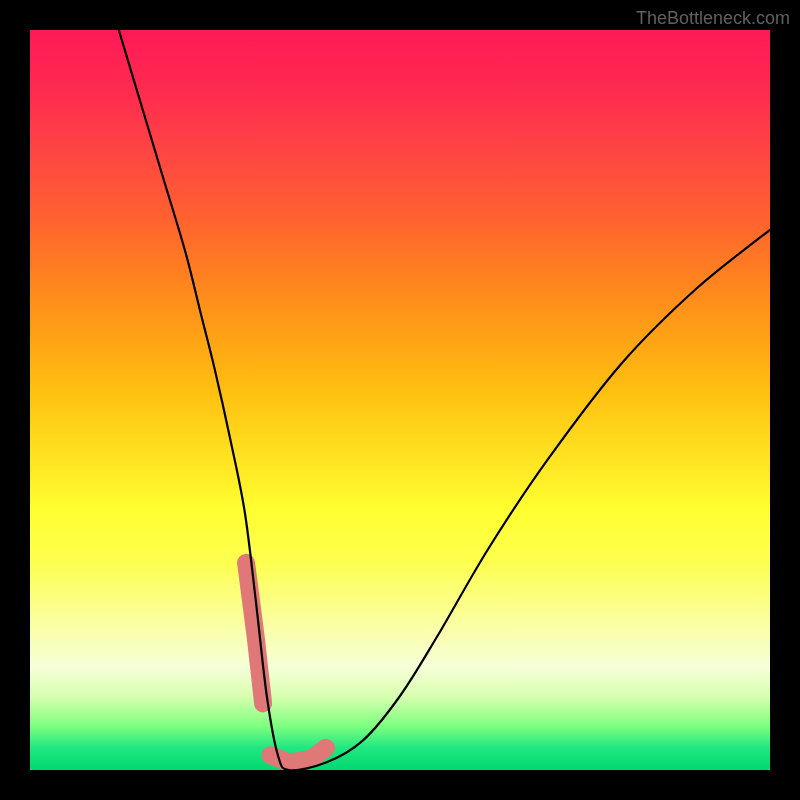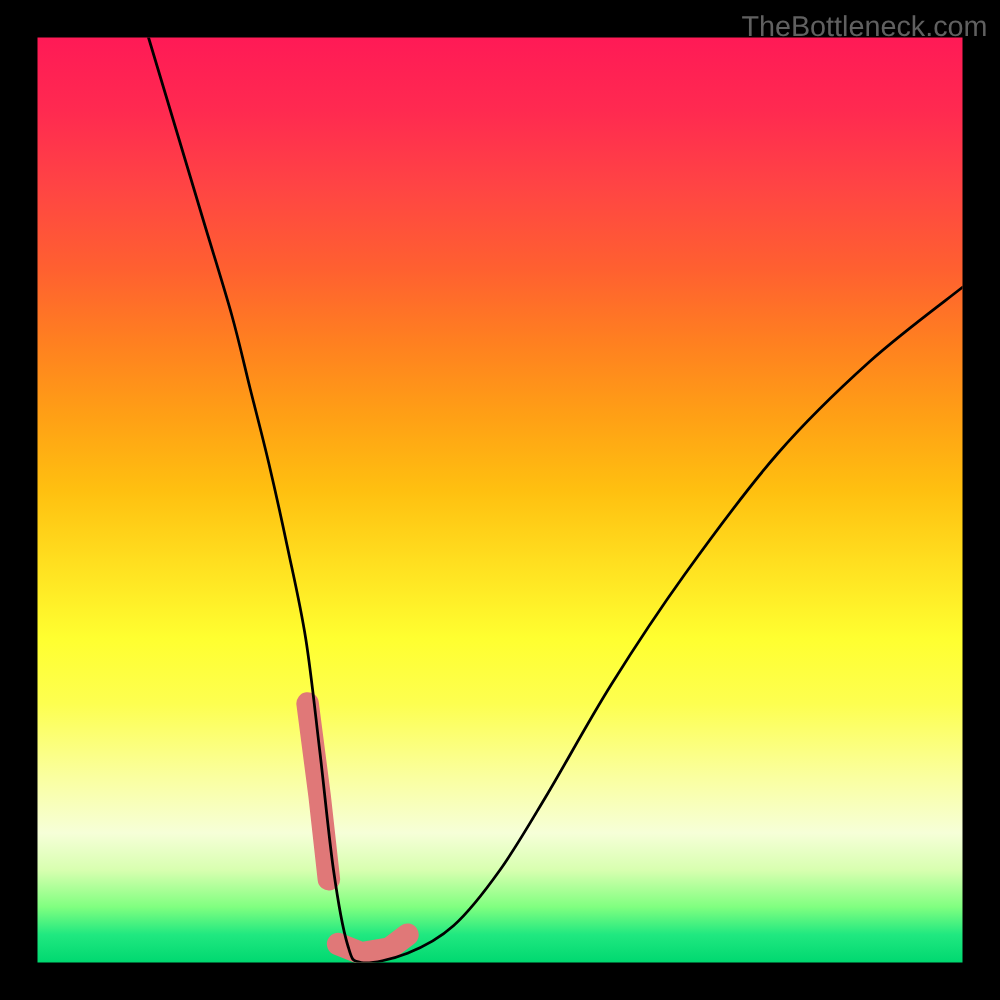--- a/index.html
+++ b/index.html
@@ -33,21 +33,21 @@
       #d8ffb0 90%,
       #80ff80 94%,
       #20e880 97%,
       #00d870 100%);
   }
   .watermark {
     position: absolute;
     top: 8px;
     right: 10px;
     color: #606060;
-    font-size: 23px;
+    font-size: 18px;
     font-family: Arial, sans-serif;
     font-weight: 400;
     letter-spacing: 0px;
   }
   .curve-svg {
     position: absolute;
     left: 0;
     top: 0;
     width: 740px;
     height: 740px;

